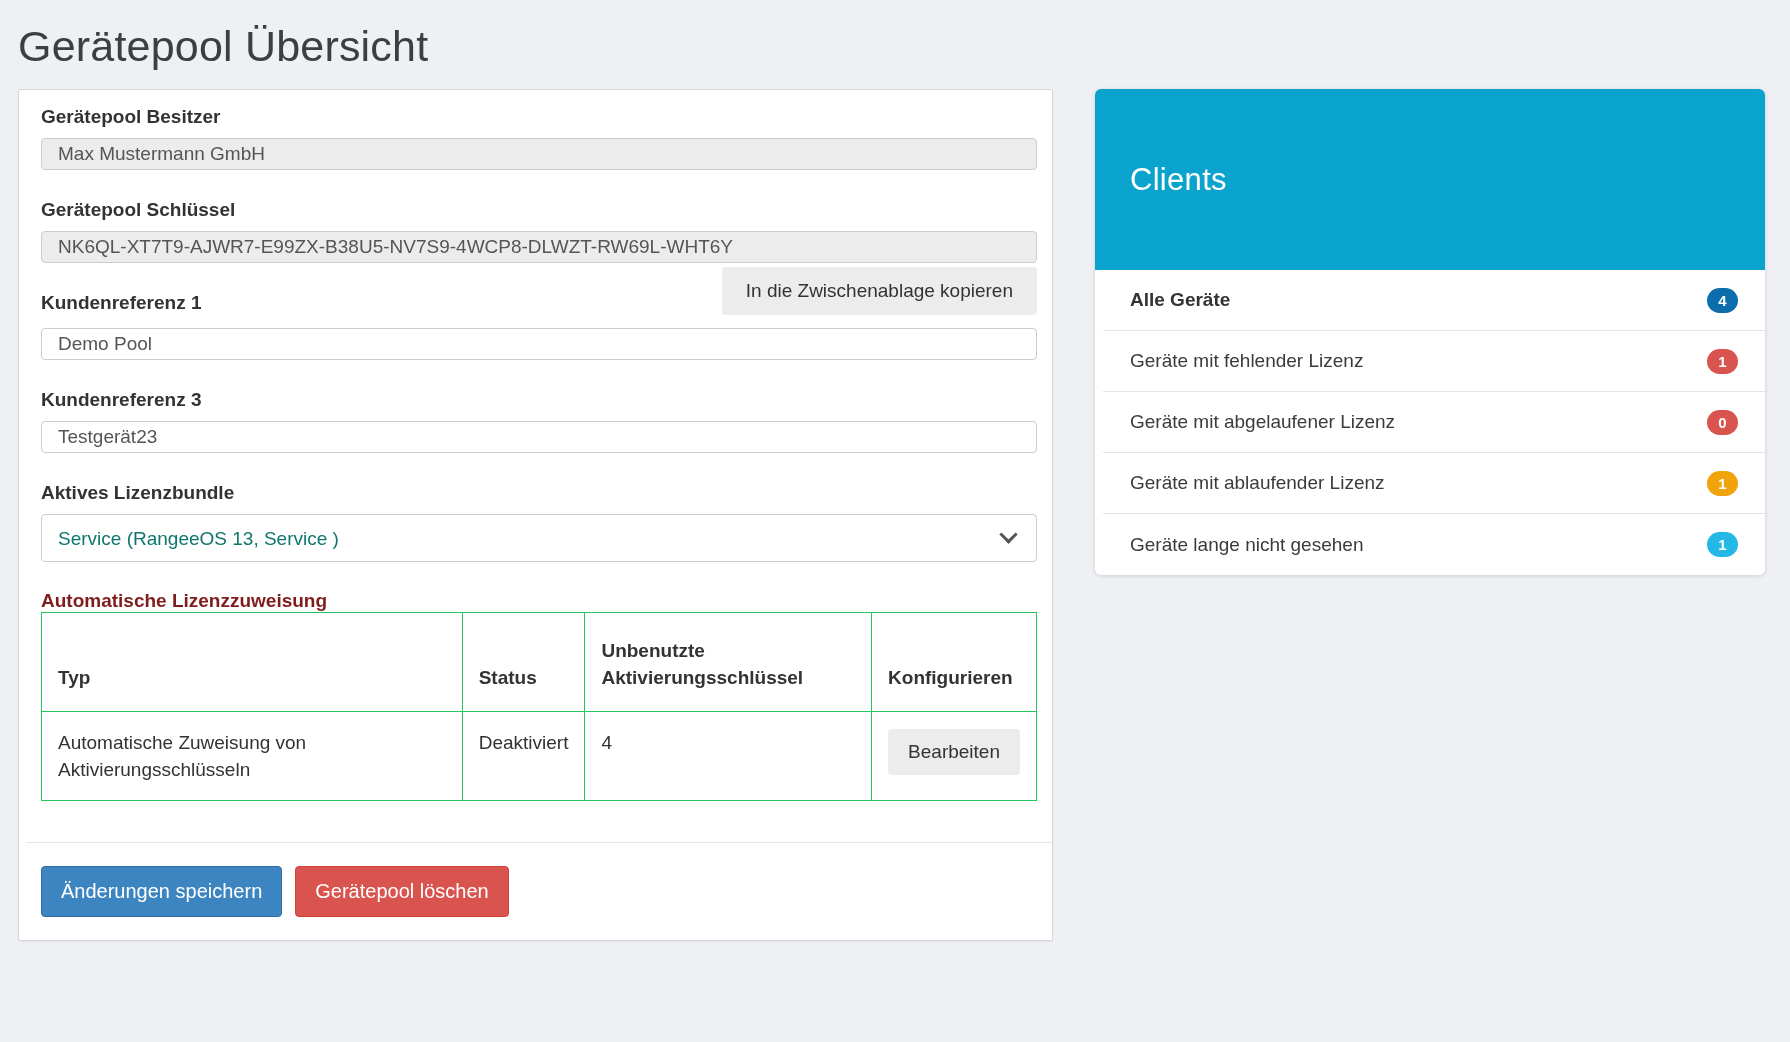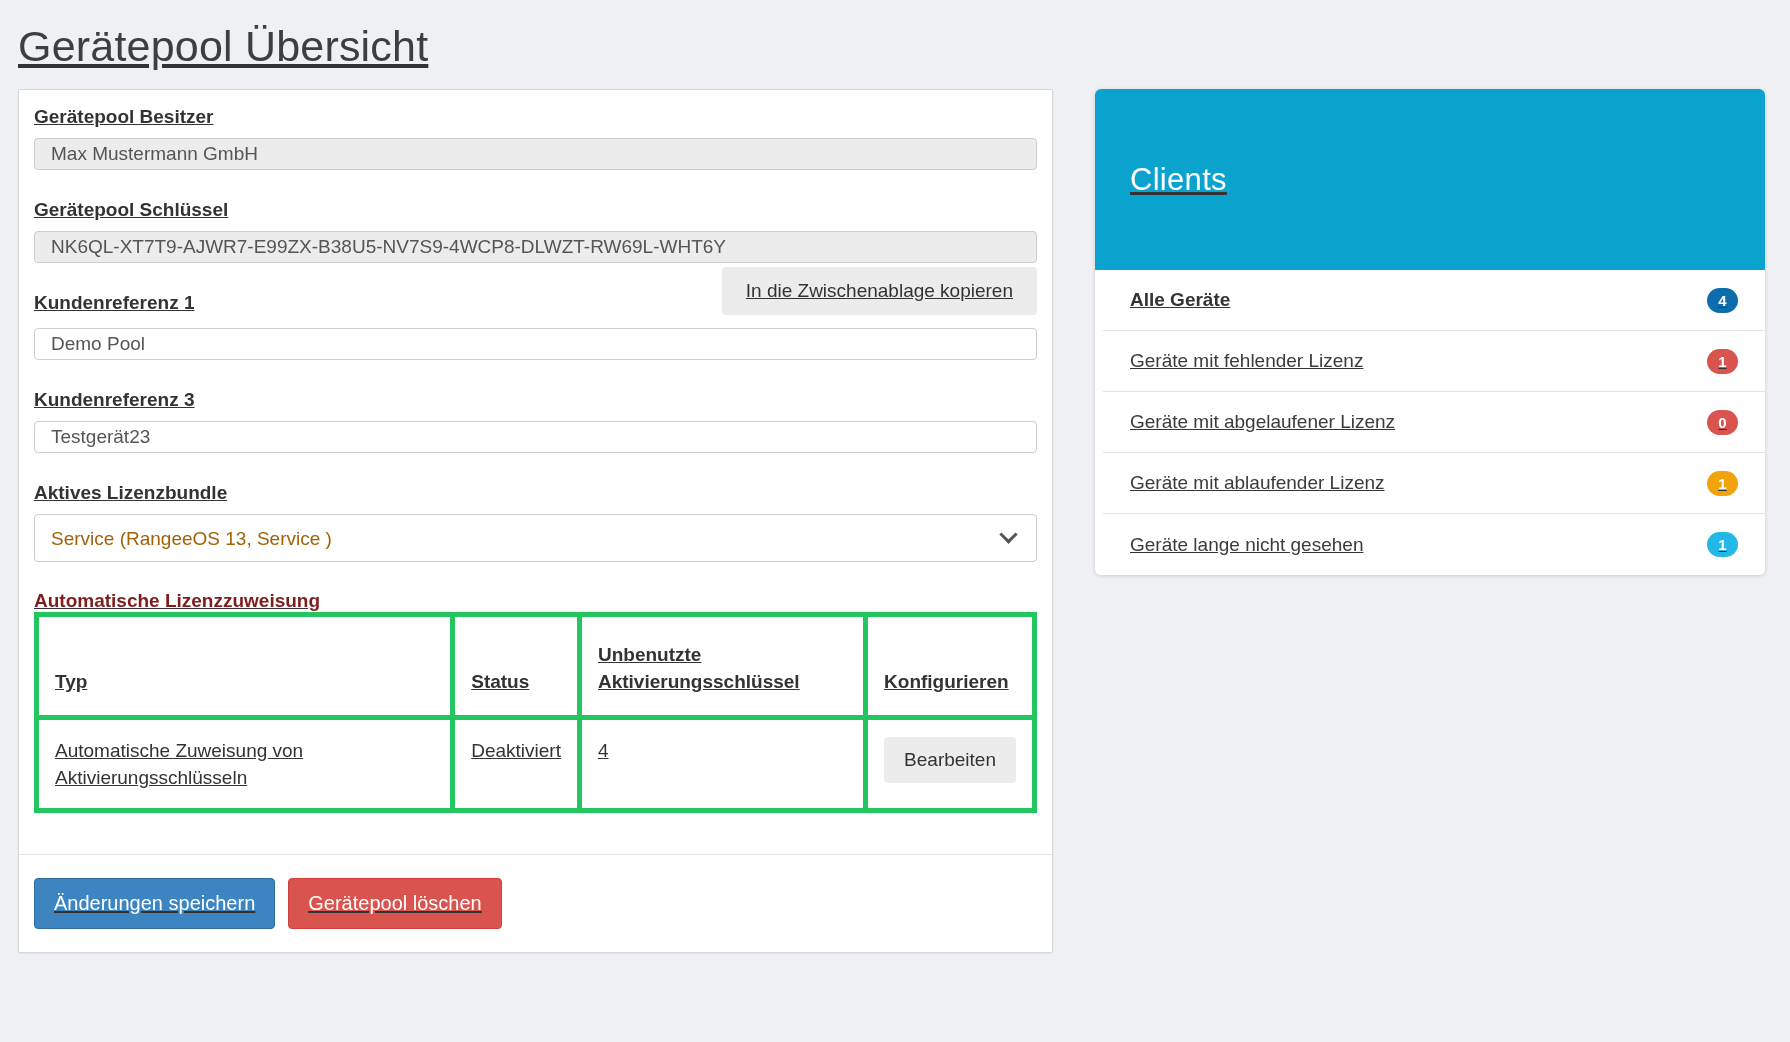--- a/index.html
+++ b/index.html
@@ -4,38 +4,38 @@
 <style>
   * { box-sizing: border-box; }
   html, body { margin: 0; padding: 0; }
   body {
     width: 1790px; height: 1042px;
     background: #eef0f3;
     font-family: "Liberation Sans", "DejaVu Sans", sans-serif;
     color: #333;
     overflow: hidden;
   }
-  .page { padding: 0 25px 0 18px; text-decoration: underline; }
+  .page { padding: 0 25px 0 18px; }
   .page-title {
     margin: 22px 0 18px 0;
     font-size: 43px;
     font-weight: 400;
     color: #3c3f42;
     letter-spacing: 0.2px;
   }
   .layout { display: flex; align-items: flex-start; gap: 42px; }
 
   
   .card {
     width: 1035px;
     background: #ffffff;
     border: 1px solid #d5d8db;
     border-radius: 2px;
     box-shadow: 0 1px 2px rgba(0,0,0,0.06);
-    padding: 15px 15px 23px 15px;
+    padding: 15px 15px 23px 22px;
   }
   .form-label {
     display: block;
     font-size: 19px;
     font-weight: 700;
     color: #333;
     margin: 0 0 9px 0;
     line-height: 24px;
   }
   .form-group { margin-bottom: 28px; }
@@ -75,21 +75,21 @@
   .select-input {
     appearance: none;
     -webkit-appearance: none;
     width: 100%;
     height: 48px;
     border: 1px solid #ccc;
     border-radius: 4px;
     background: #fff;
     padding: 0 48px 0 16px;
     font-size: 19px;
-    color: #a16207;
+    color: #0f766e;
     font-family: "Liberation Sans", "DejaVu Sans", sans-serif;
   }
   .chevron {
     position: absolute;
     right: 22px; top: 14px;
     width: 13px; height: 13px;
     border-right: 3px solid #555;
     border-bottom: 3px solid #555;
     transform: rotate(45deg);
     pointer-events: none;
@@ -100,21 +100,21 @@
     font-weight: 700;
     color: #7f1d1d;
     margin: 28px 0 0 0;
   }
   table.auto-table {
     width: 100%;
     border-collapse: collapse;
     font-size: 19px;
   }
   .auto-table th, .auto-table td {
-    border: 5px solid #22c55e;
+    border: 1px solid #22c55e;
     text-align: left;
     font-weight: 400;
     color: #333;
   }
   .auto-table th {
     font-weight: 700;
     vertical-align: bottom;
     padding: 24px 16px 20px 16px;
     line-height: 27px;
   }

